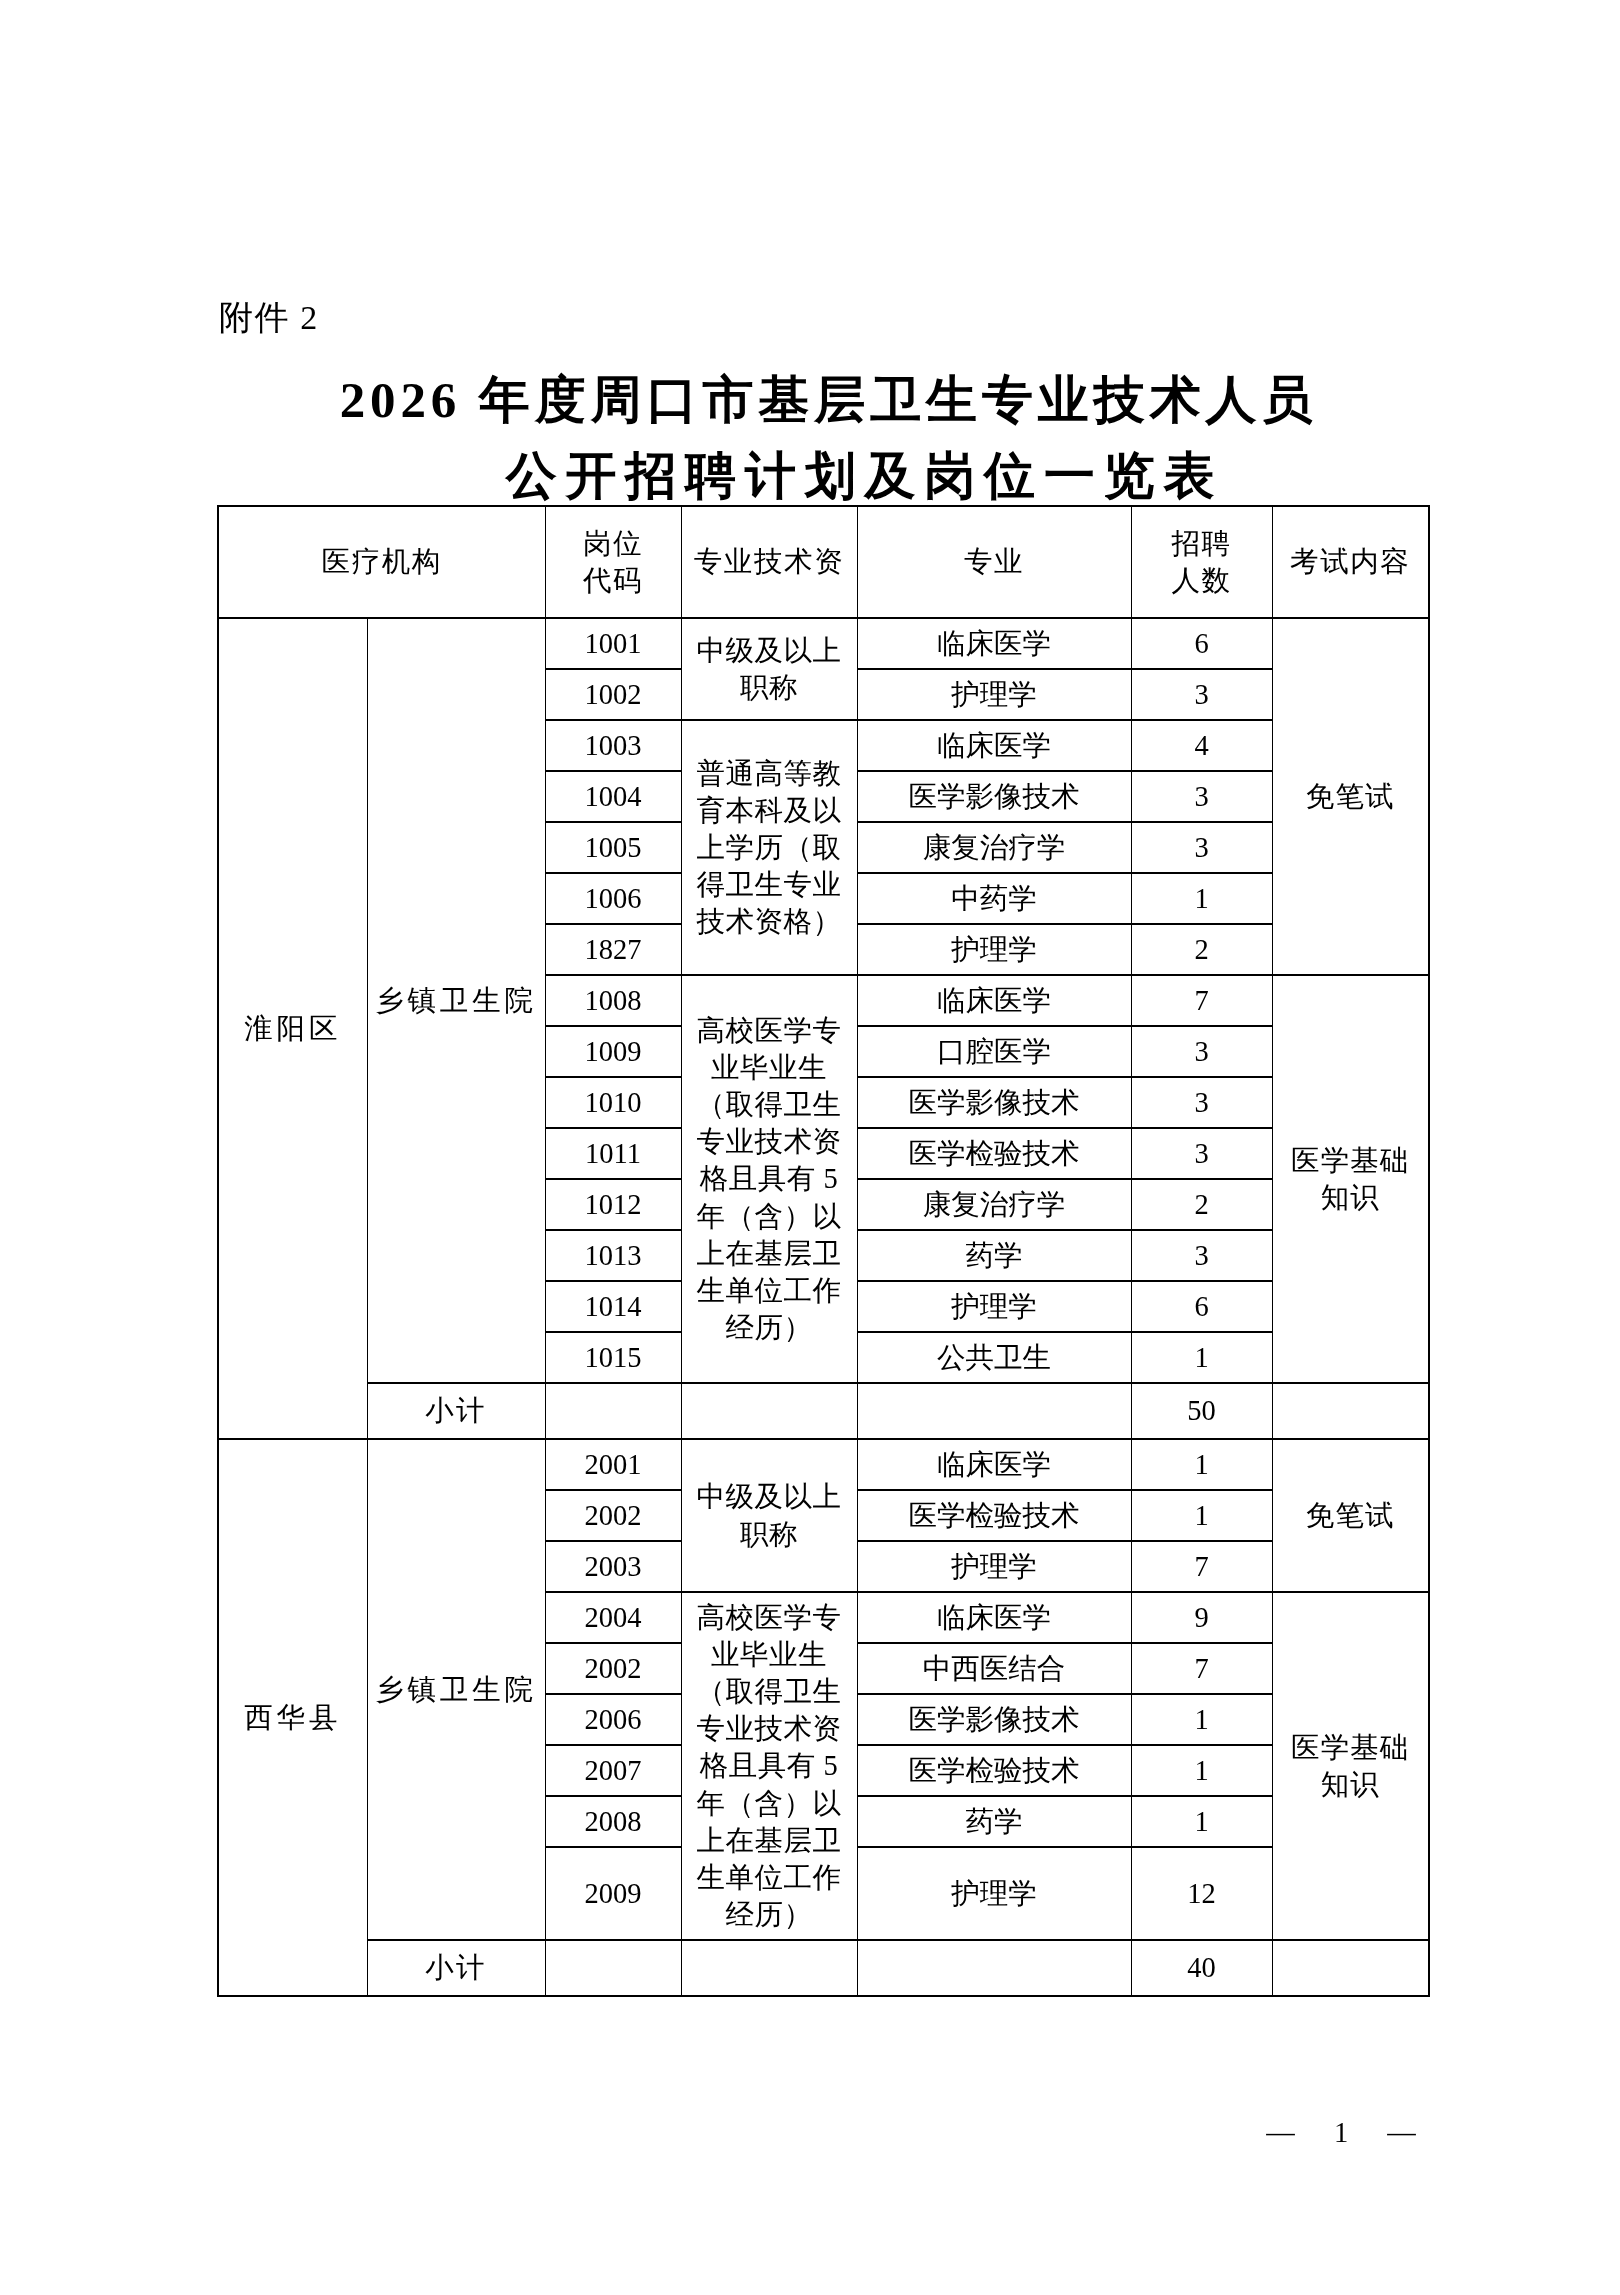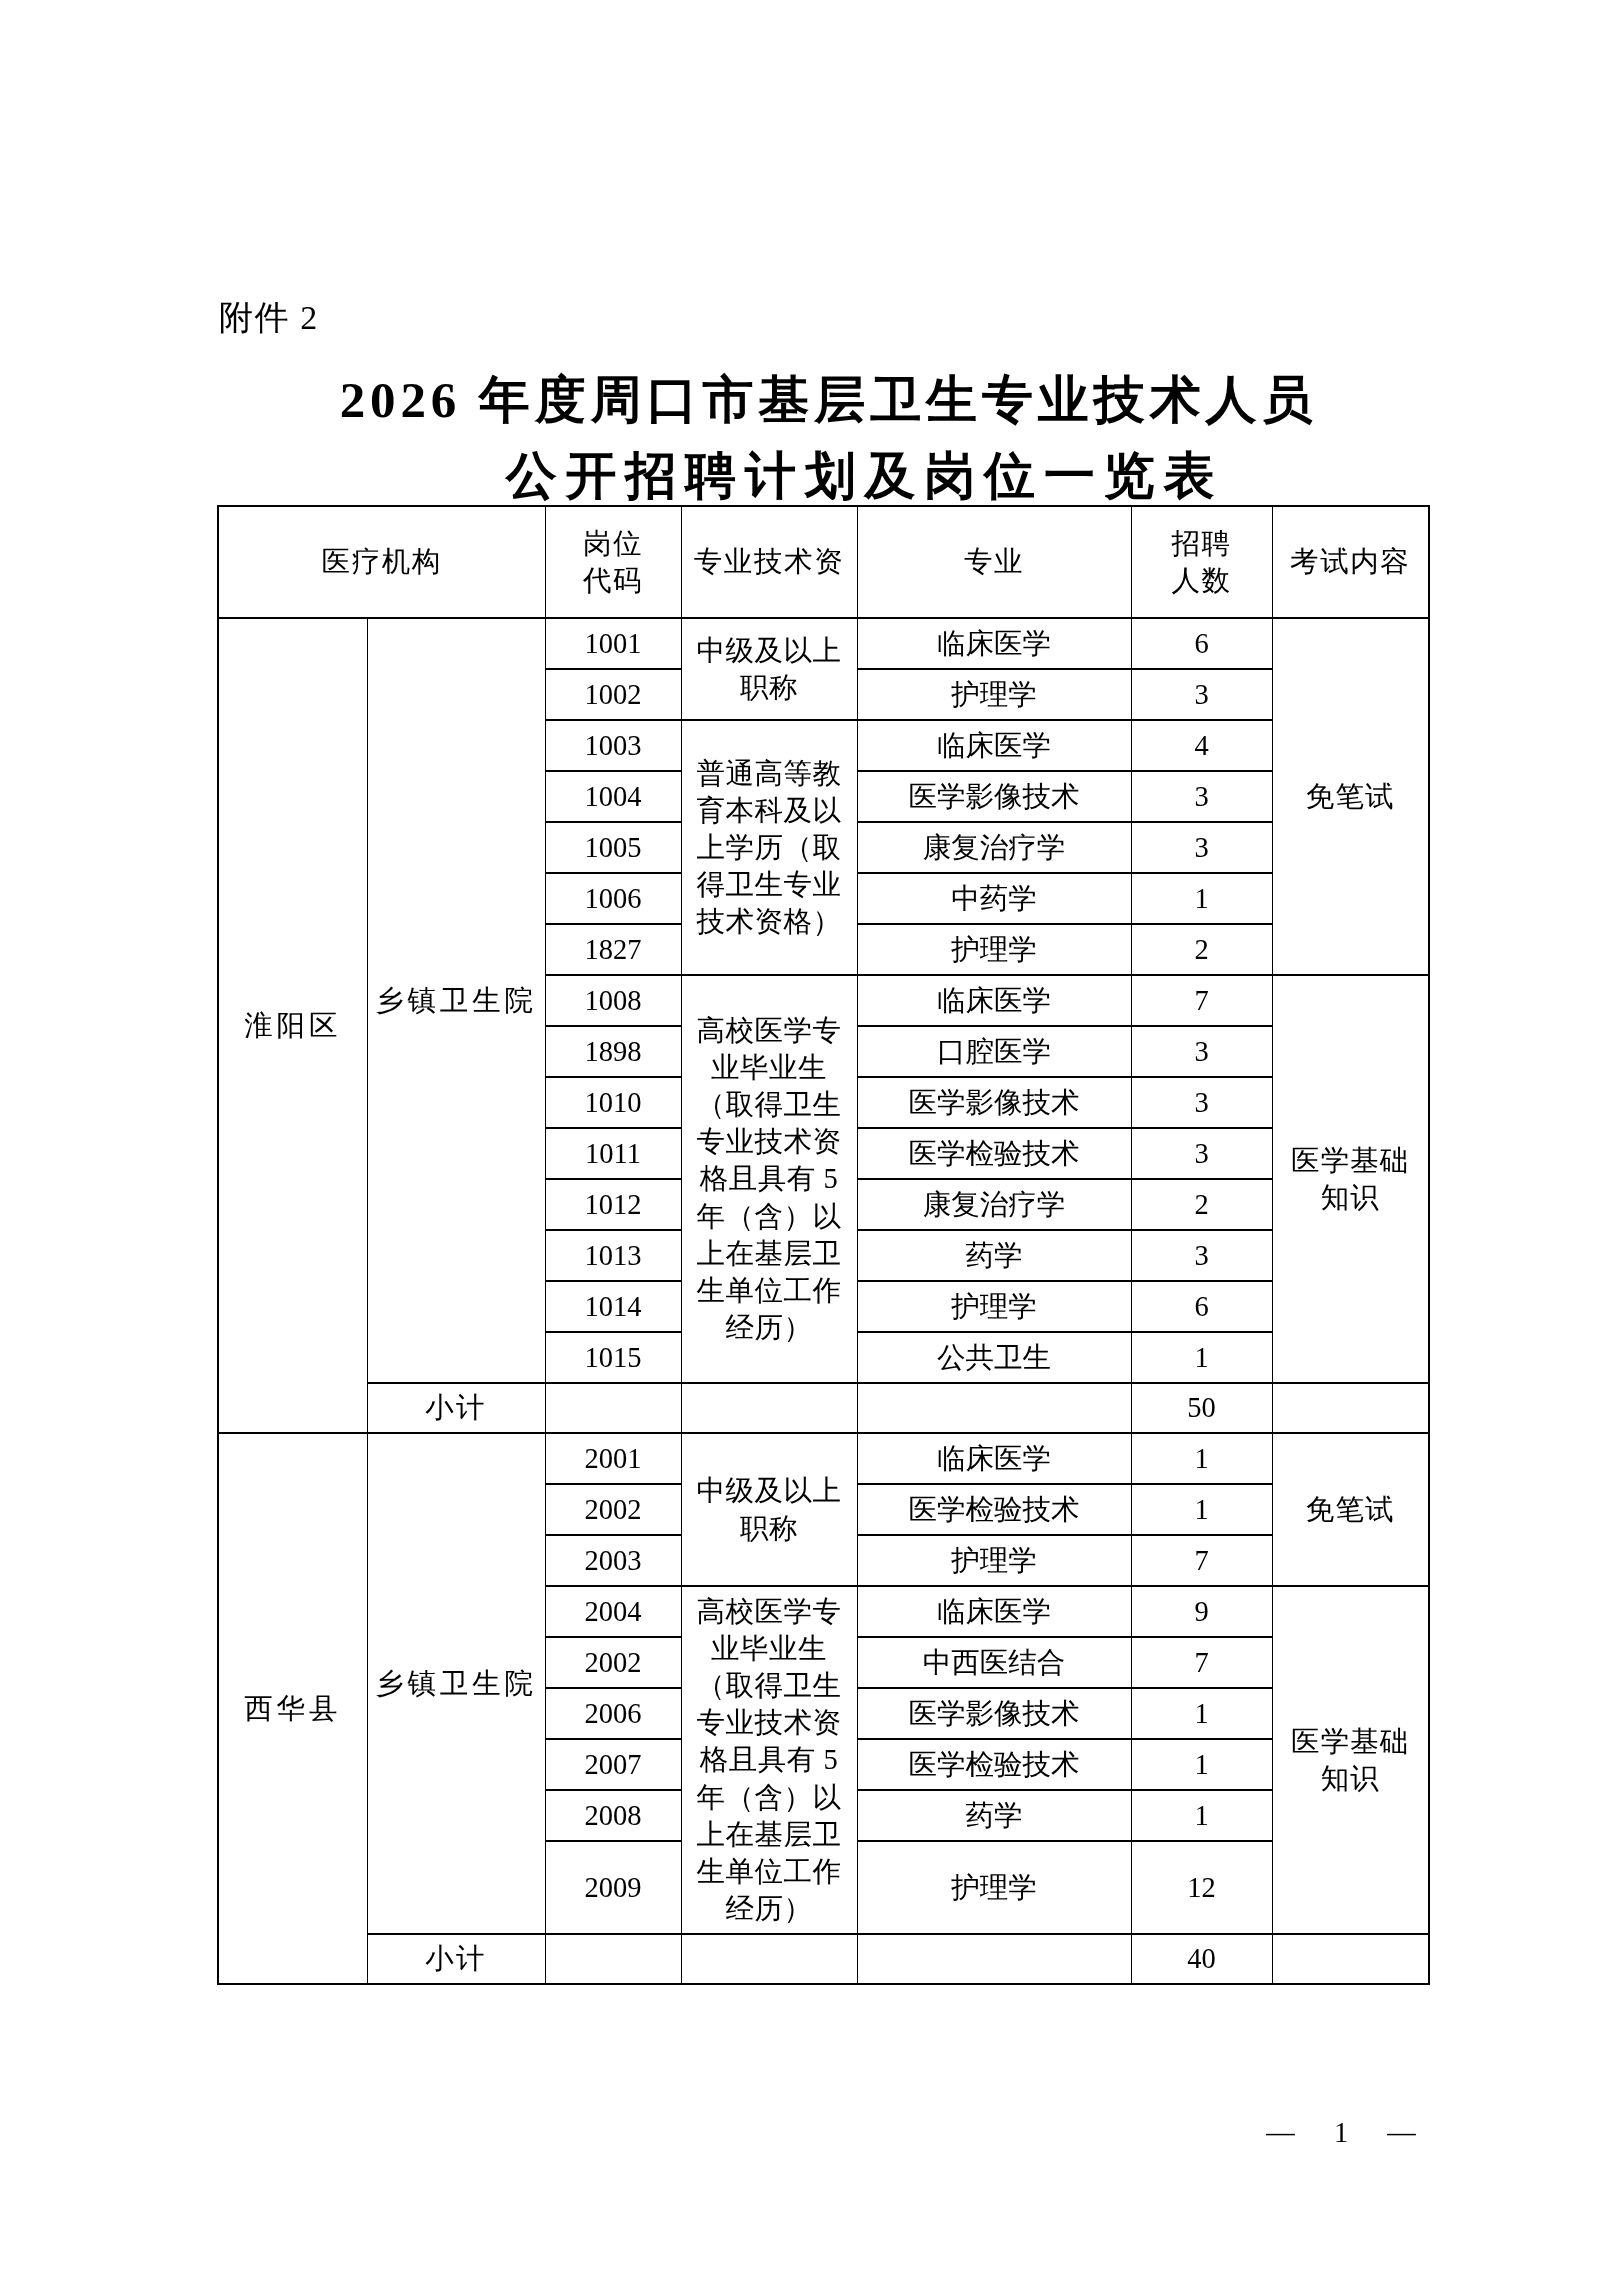--- a/index.html
+++ b/index.html
@@ -45,21 +45,21 @@
     font-size: 28.5px;
     font-weight: normal;
     padding: 0 3.3px;
     white-space: pre-line;
     line-height: 1.3;
     overflow: hidden;
   }
   .plan tr { height: 51px; }
   .plan tr.head { height: 112px; }
   .plan tr.tall { height: 93px; }
-  .plan tr.sub { height: 50px; }
+  .plan tr.sub { height: 56px; }
   .cell-region, .cell-inst { letter-spacing: 3.8px; }
   .cell-head { letter-spacing: 1.6px; }
   .cell-edu { letter-spacing: 0.5px; }
   .cell-exam { letter-spacing: 1.1px; }
   .cell-subtotal { letter-spacing: 2.2px; }
 
   .page-number {
     position: absolute;
     left: 1248px; top: 2117px;
     width: 186px;
@@ -153,21 +153,21 @@
 年（含）以
 上在基层卫
 生单位工作
 经历）</td>
       <td>临床医学</td>
       <td>7</td>
       <td rowspan="8" class="cell-exam">医学基础
 知识</td>
     </tr>
     <tr>
-      <td>1898</td>
+      <td>1009</td>
       <td>口腔医学</td>
       <td>3</td>
     </tr>
     <tr>
       <td>1010</td>
       <td>医学影像技术</td>
       <td>3</td>
     </tr>
     <tr>
       <td>1011</td>

